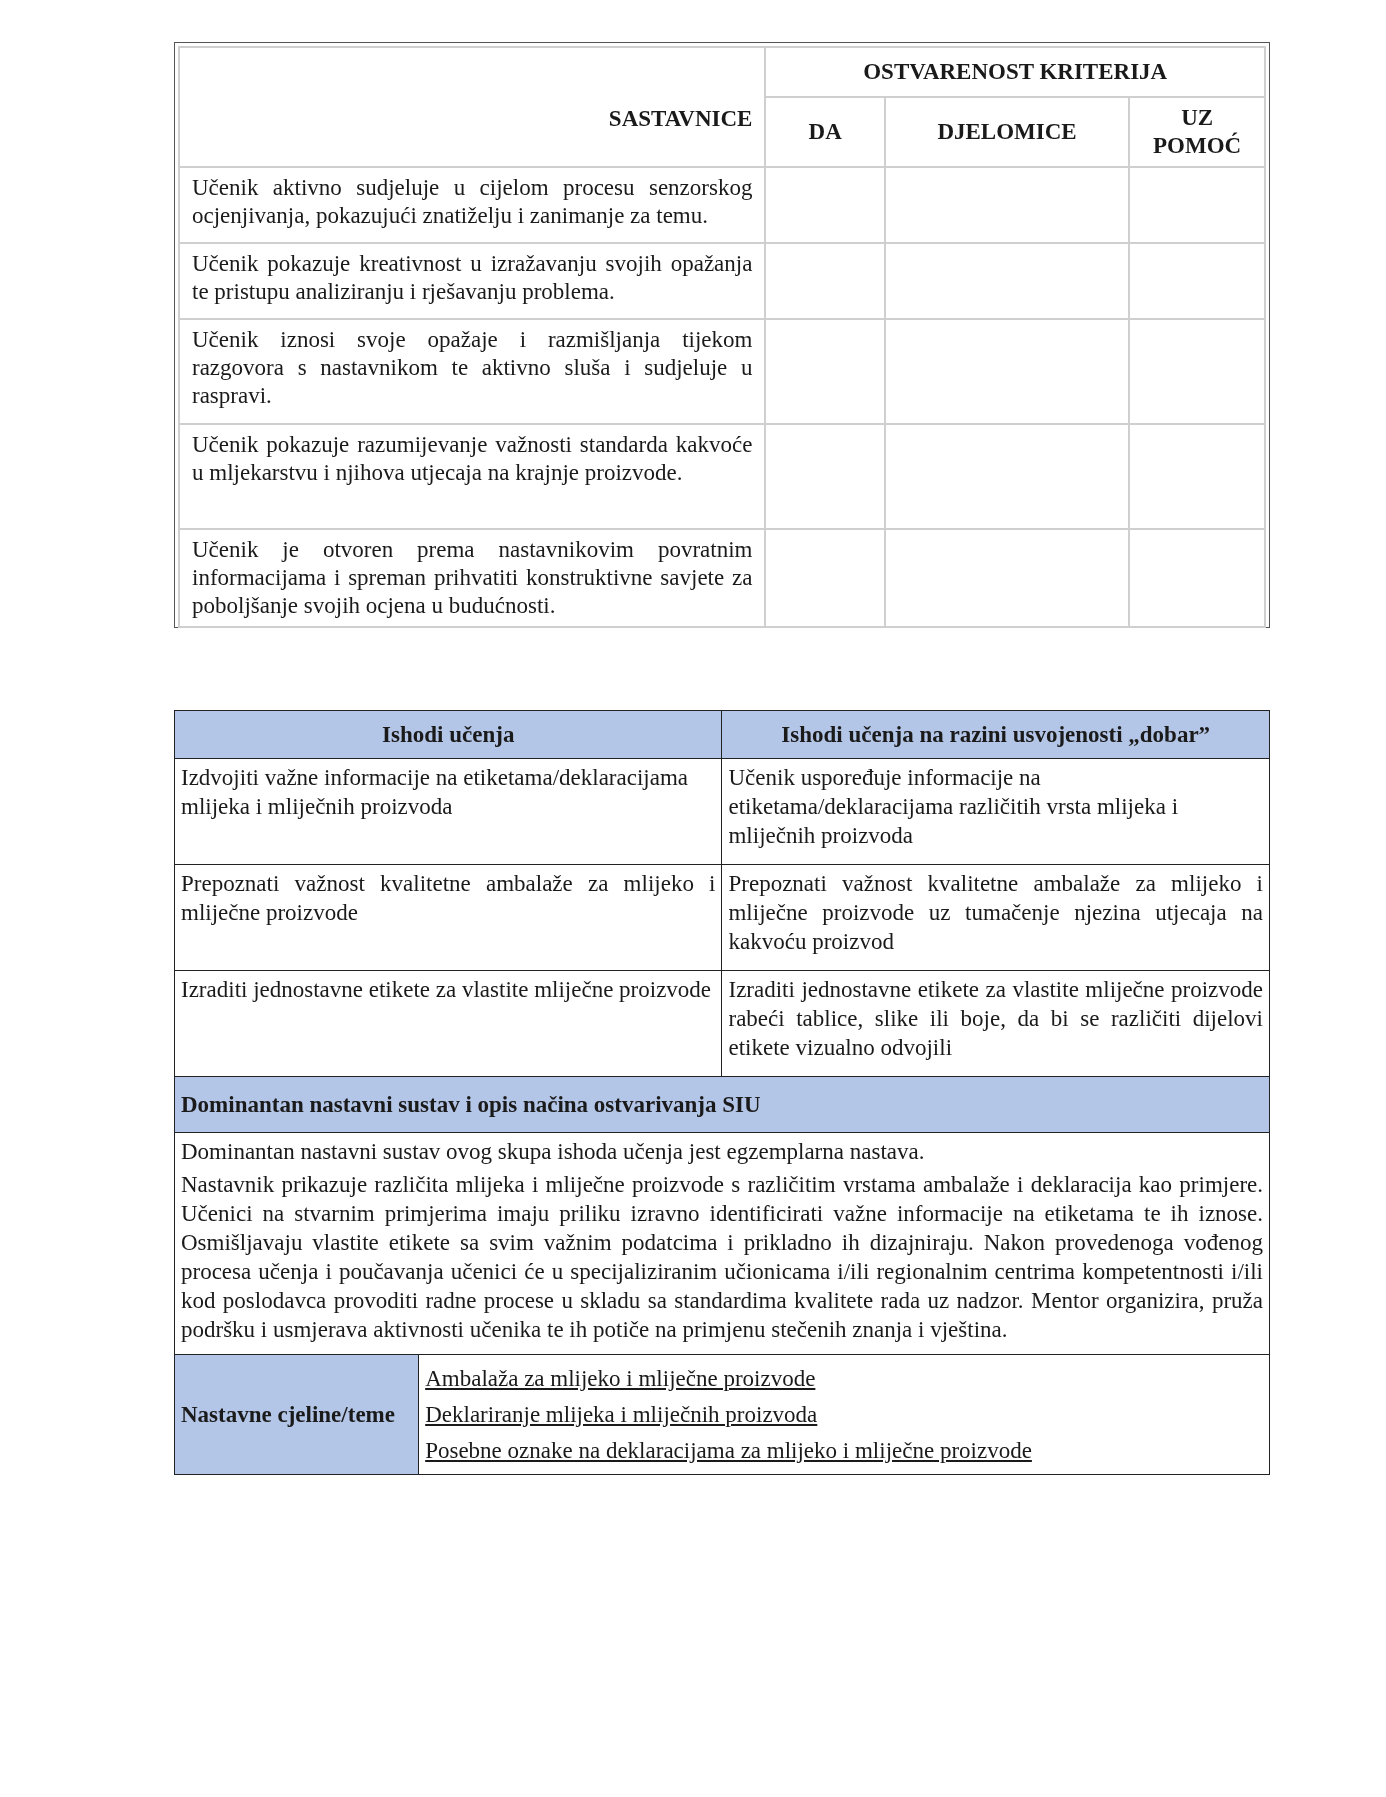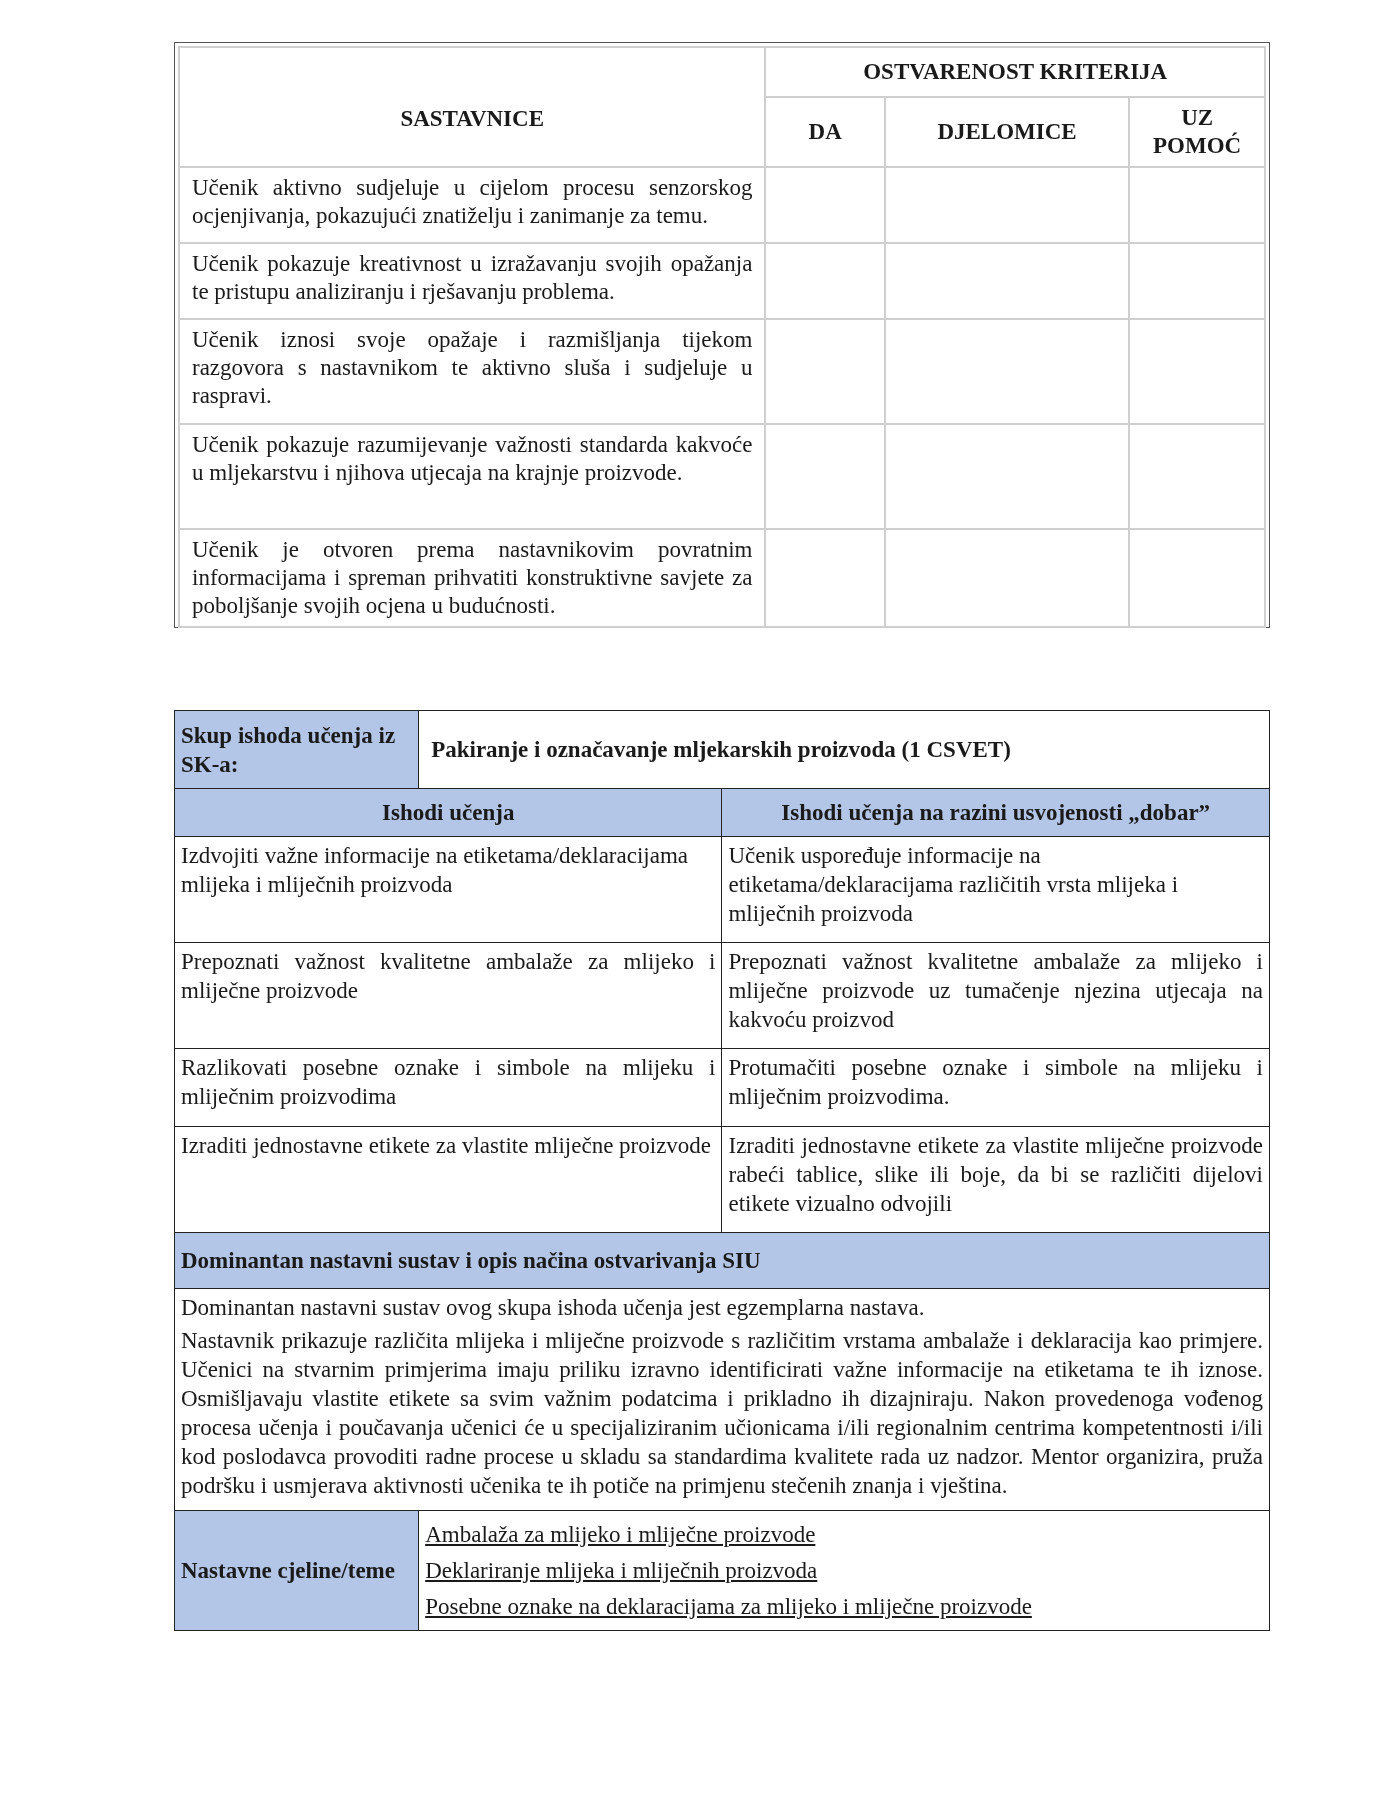--- a/index.html
+++ b/index.html
@@ -14,21 +14,21 @@
     border: 1px solid #555; box-sizing: border-box; padding: 3px;
   }
   table.t1 {
     width: 100%; height: 100%; border-collapse: collapse; table-layout: fixed;
   }
   table.t1 td, table.t1 th {
     border: 2px solid #cfcfcf; font-size: 23px; line-height: 28px;
     vertical-align: middle; padding: 6px 12px;
   }
   table.t1 th { font-weight: bold; text-align: center; }
-  table.t1 th.sast { text-align: center; vertical-align: middle; padding-top: 30px; }
+  table.t1 th.sast { text-align: right; vertical-align: middle; padding-top: 30px; }
   table.t1 td.crit { text-align: justify; text-align-last: left; vertical-align: top; }
   
   table.t2 {
     position: absolute; left: 174px; top: 710px; width: 1096px;
     border-collapse: collapse; table-layout: fixed;
   }
   table.t2 td, table.t2 th {
     border: 1.5px solid #222; font-size: 23px; line-height: 29px;
     padding: 4px 6px; vertical-align: top;
   }
@@ -94,39 +94,31 @@
     </table>
 </div>
 
 <table class="t2">
   <colgroup>
     <col style="width:22.3%">
     <col style="width:27.7%">
     <col style="width:50%">
   </colgroup>
   <tbody>
-      <tr style="height:78px">
-    <td class="hdr" style="vertical-align:middle;">Skup ishoda učenja iz SK-a:</td>
-    <td colspan="2" style="vertical-align:middle; font-weight:bold; padding-left:12px;">Pakiranje i označavanje mljekarskih proizvoda (1 CSVET)</td>
-  </tr>
   <tr style="height:48px">
     <th colspan="2" class="hdr">Ishodi učenja</th>
     <th class="hdr">Ishodi učenja na razini usvojenosti „dobar”</th>
   </tr>
   <tr style="height:106px">
     <td colspan="2">Izdvojiti važne informacije na etiketama/deklaracijama mlijeka i mliječnih proizvoda</td>
     <td>Učenik uspoređuje informacije na etiketama/deklaracijama različitih vrsta mlijeka i mliječnih proizvoda</td>
   </tr>
   <tr style="height:106px">
     <td colspan="2" class="just">Prepoznati važnost kvalitetne ambalaže za mlijeko i mliječne proizvode</td>
     <td class="just">Prepoznati važnost kvalitetne ambalaže za mlijeko i mliječne proizvode uz tumačenje njezina utjecaja na kakvoću proizvod</td>
-  </tr>
-  <tr style="height:78px">
-    <td colspan="2" class="just">Razlikovati posebne oznake i simbole na mlijeku i mliječnim proizvodima</td>
-    <td class="just">Protumačiti posebne oznake i simbole na mlijeku i mliječnim proizvodima.</td>
   </tr>
   <tr style="height:106px">
     <td colspan="2" class="just">Izraditi jednostavne etikete za vlastite mliječne proizvode</td>
     <td class="just">Izraditi jednostavne etikete za vlastite mliječne proizvode rabeći tablice, slike ili boje, da bi se različiti dijelovi etikete vizualno odvojili</td>
   </tr>
   <tr style="height:56px">
     <td colspan="3" class="hdr" style="vertical-align:middle;">Dominantan nastavni sustav i opis načina ostvarivanja SIU</td>
   </tr>
   <tr>
     <td colspan="3" style="padding-top:4px; padding-bottom:6px;">

